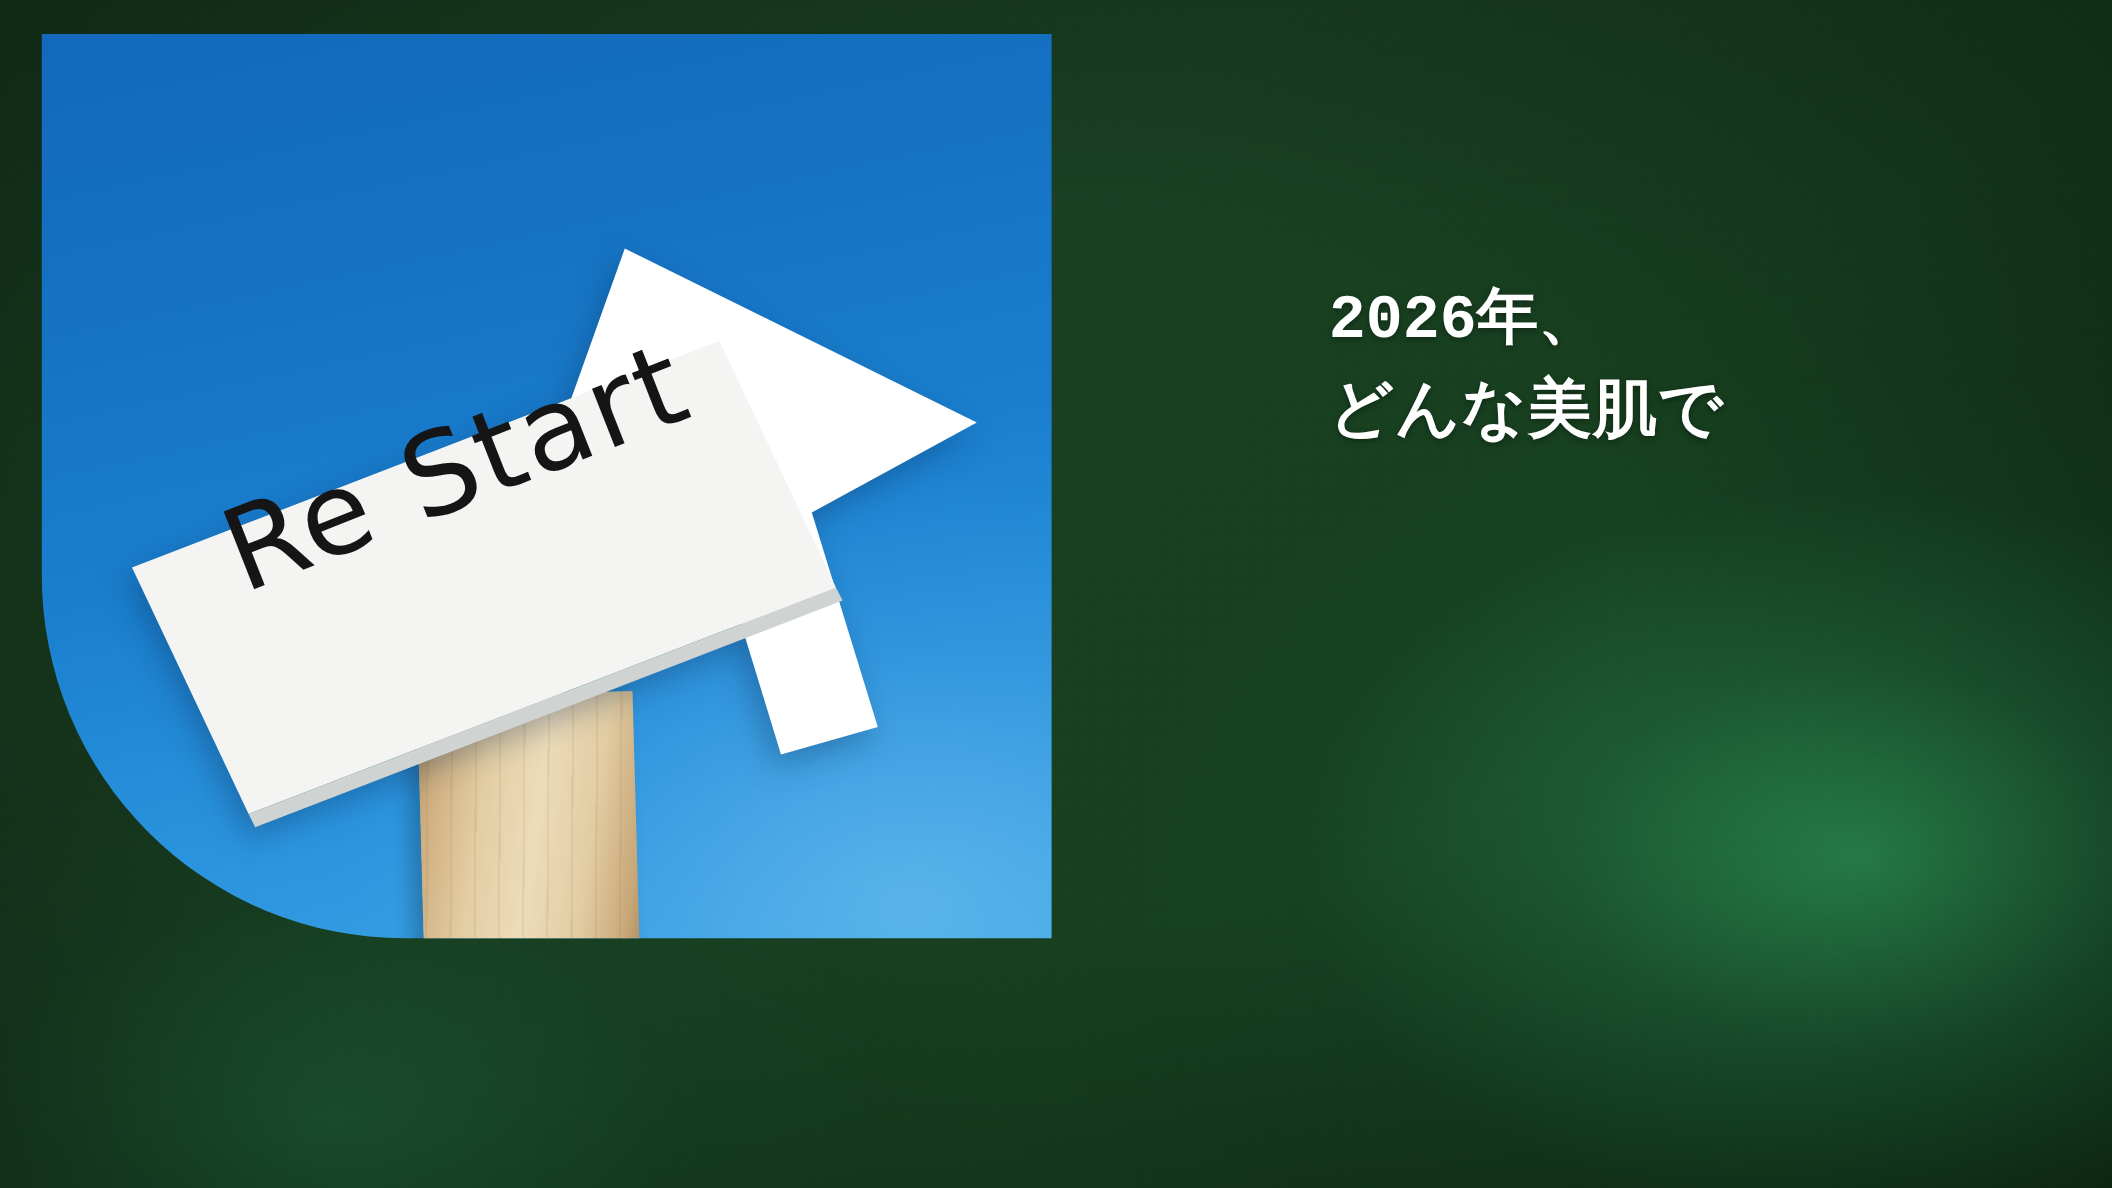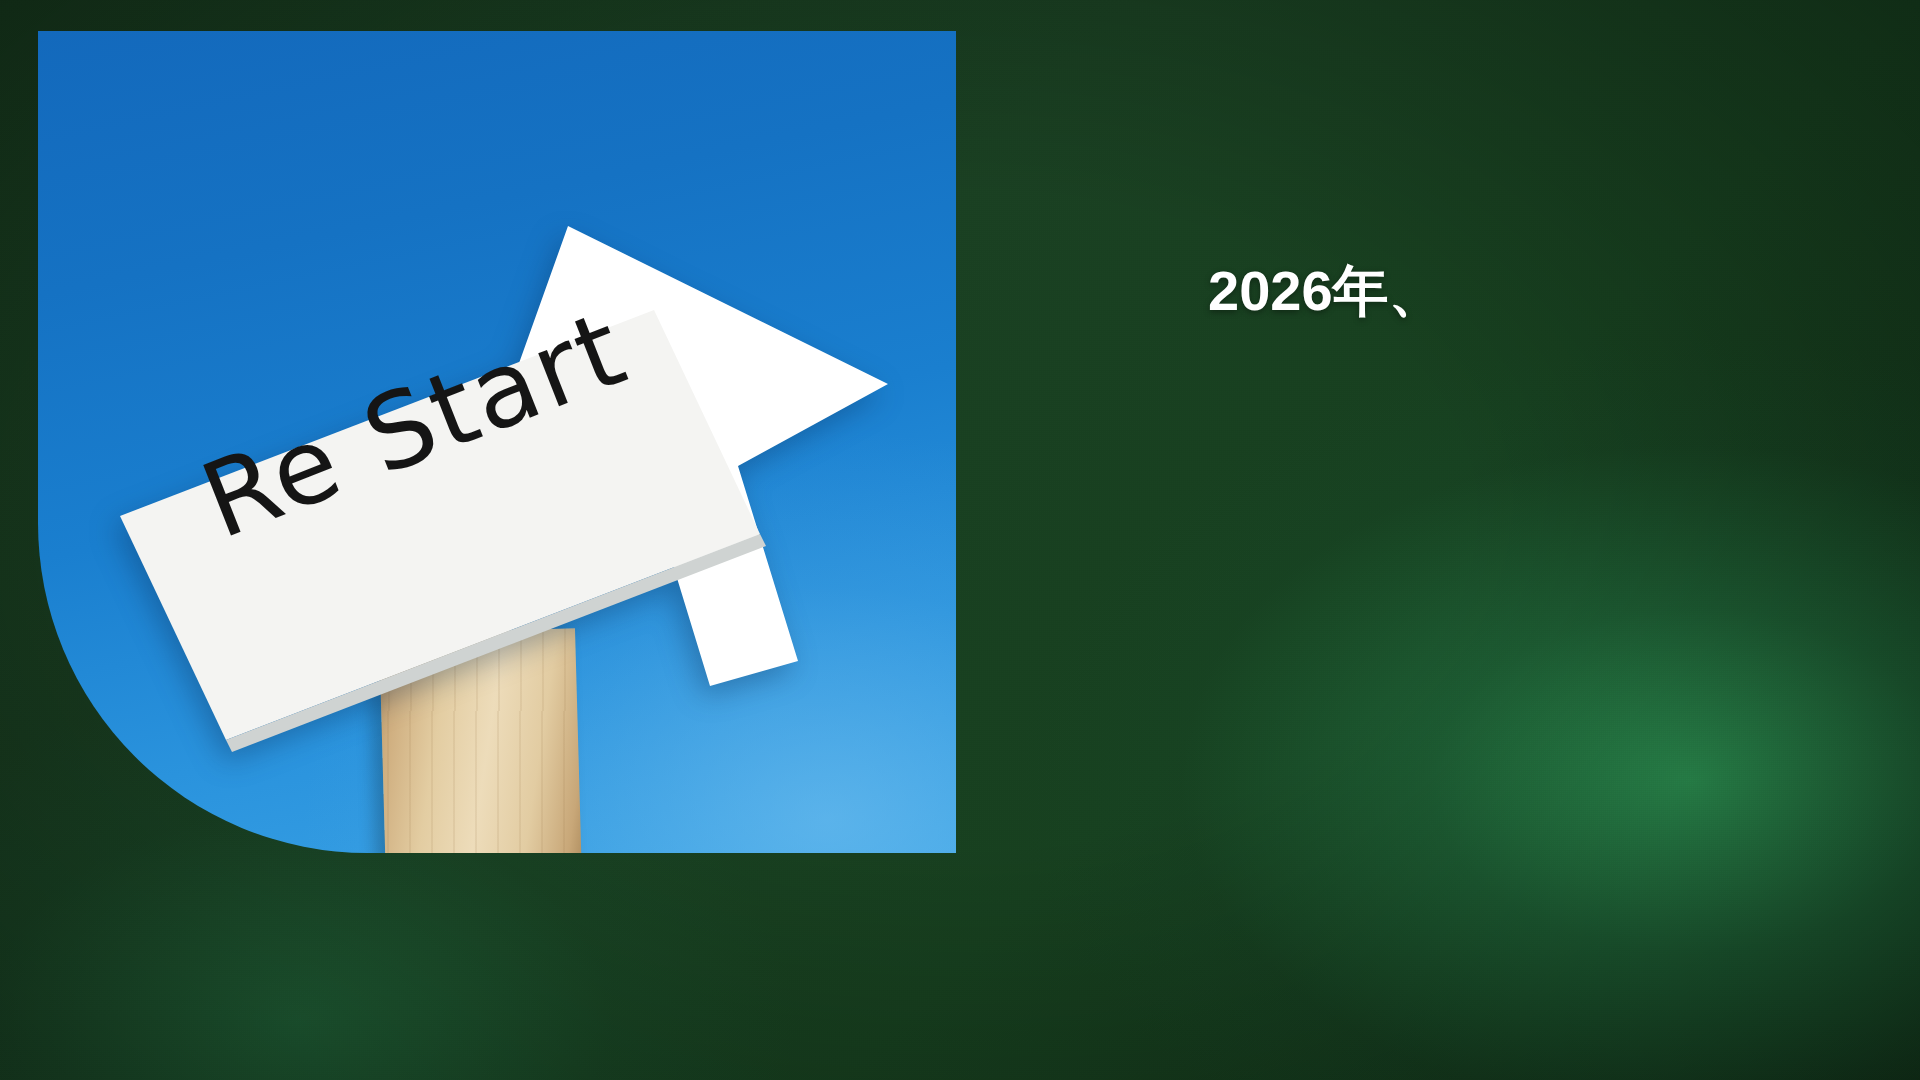--- a/index.html
+++ b/index.html
@@ -127,21 +127,21 @@
     width: 660px;
   }
   .headline-line {
     color: #ffffff;
     font-weight: 700;
     font-size: 58px;
     line-height: 86px;
     letter-spacing: 1px;
     white-space: nowrap;
     text-shadow: 0 2px 6px rgba(0,0,0,0.38);
-    font-family: Liberation Sans, sans-serif;
+    font-family: Liberation Mono, monospace;
   }
   .headline-line.year {
     font-size: 56px;
     letter-spacing: 0px;
   }
 </style>
 </head>
 <body>
 
 <div id="stage">
@@ -164,15 +164,16 @@
       <polygon class="sign-face" points="22,300 556,94 662,318 128,524"></polygon>
 
       <polygon class="sign-edge" points="128,524 662,318 668,330 134,536"></polygon>
     </svg>
 
     <div class="sign-text">Re Start</div>
   </div>
 
   <div class="headline">
     <div class="headline-line year">2026年、</div>
+    <div class="headline-line">どんな美肌で</div>
   </div>
 
 </div>
 
 </body></html>

